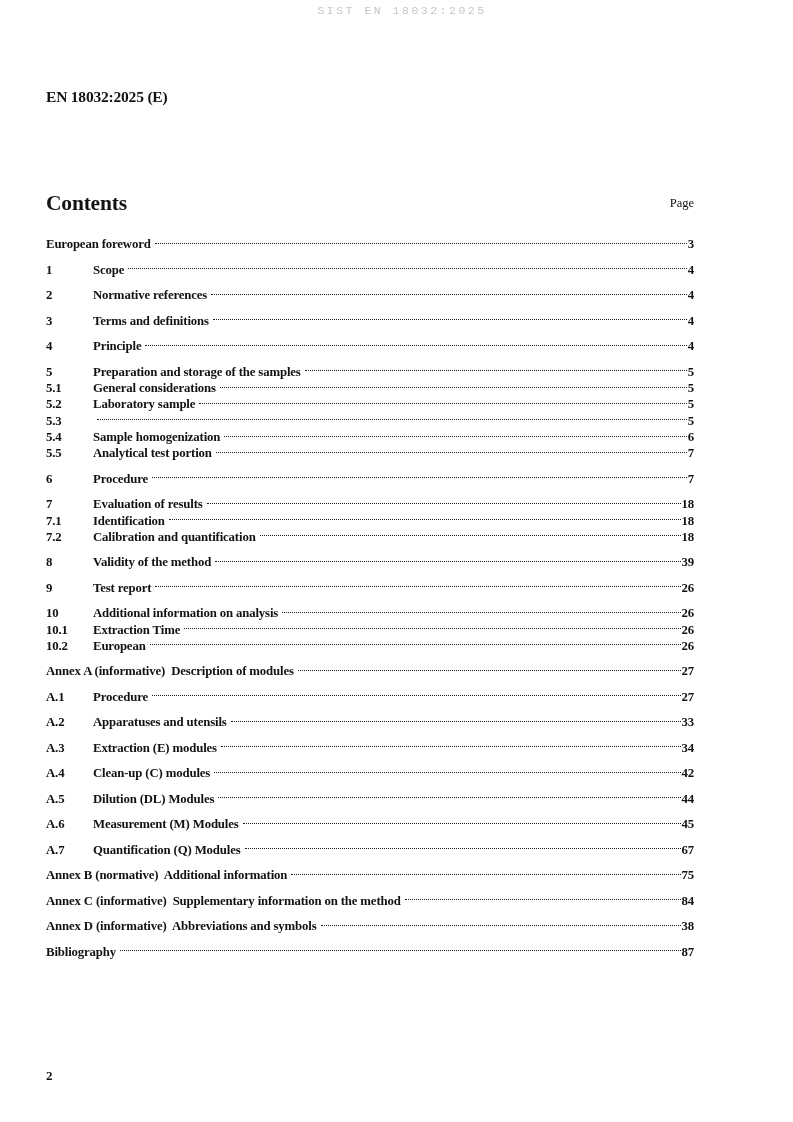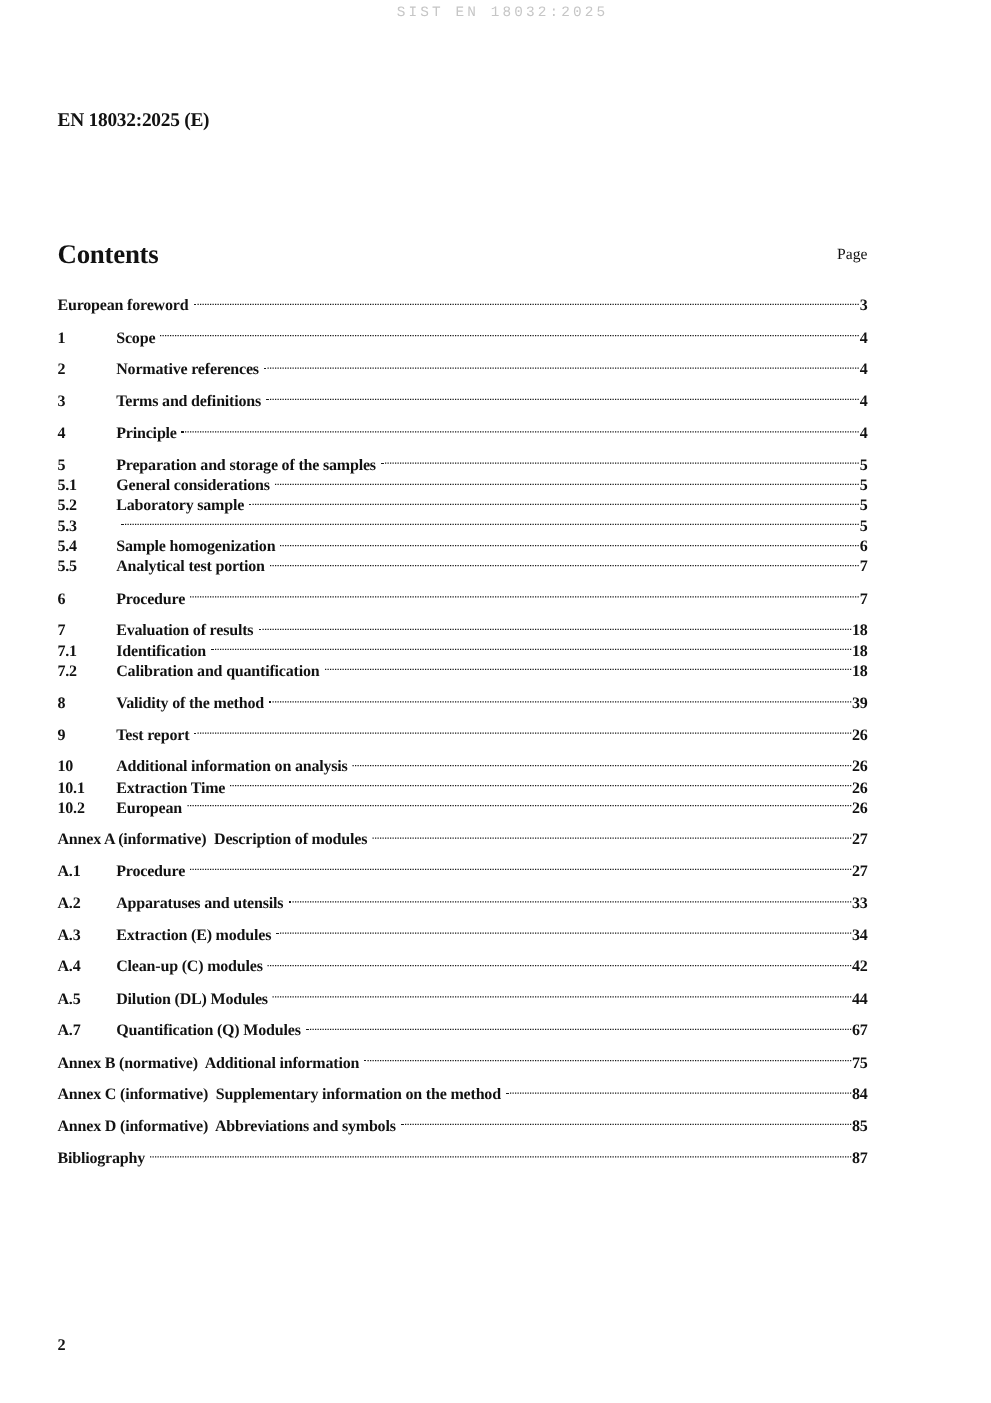--- a/index.html
+++ b/index.html
@@ -248,39 +248,45 @@
           <span class="dot-leader"></span>
           <span class="toc-page">42</span>
         </div>
         <div class="toc-row main">
           <span class="toc-num">A.5</span>
           <span class="toc-title">Dilution (DL) Modules</span>
           <span class="dot-leader"></span>
           <span class="toc-page">44</span>
         </div>
         <div class="toc-row main">
+          <span class="toc-num">A.6</span>
+          <span class="toc-title">Measurement (M) Modules</span>
+          <span class="dot-leader"></span>
+          <span class="toc-page">45</span>
+        </div>
+        <div class="toc-row main">
           <span class="toc-num">A.7</span>
           <span class="toc-title">Quantification (Q) Modules</span>
           <span class="dot-leader"></span>
           <span class="toc-page">67</span>
         </div>
         <div class="toc-row main">
           <span class="toc-title">Annex B (normative)&nbsp; Additional information</span>
           <span class="dot-leader"></span>
           <span class="toc-page">75</span>
         </div>
         <div class="toc-row main">
           <span class="toc-title">Annex C (informative)&nbsp; Supplementary information on the method</span>
           <span class="dot-leader"></span>
           <span class="toc-page">84</span>
         </div>
         <div class="toc-row main">
           <span class="toc-title">Annex D (informative)&nbsp; Abbreviations and symbols</span>
           <span class="dot-leader"></span>
-          <span class="toc-page">85</span>
+          <span class="toc-page">38</span>
         </div>
         <div class="toc-row main">
           <span class="toc-title">Bibliography</span>
           <span class="dot-leader"></span>
           <span class="toc-page">87</span>
         </div>
       </div>
   </div>
 
   <div class="footer-page-num">2</div>

